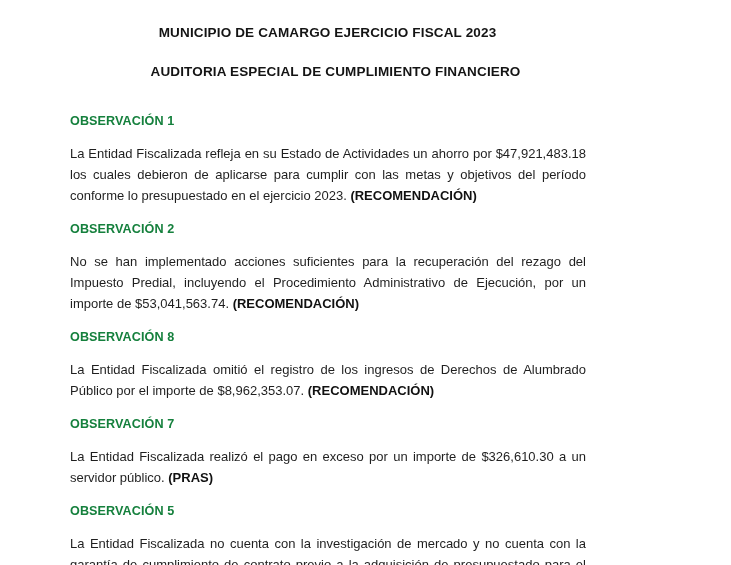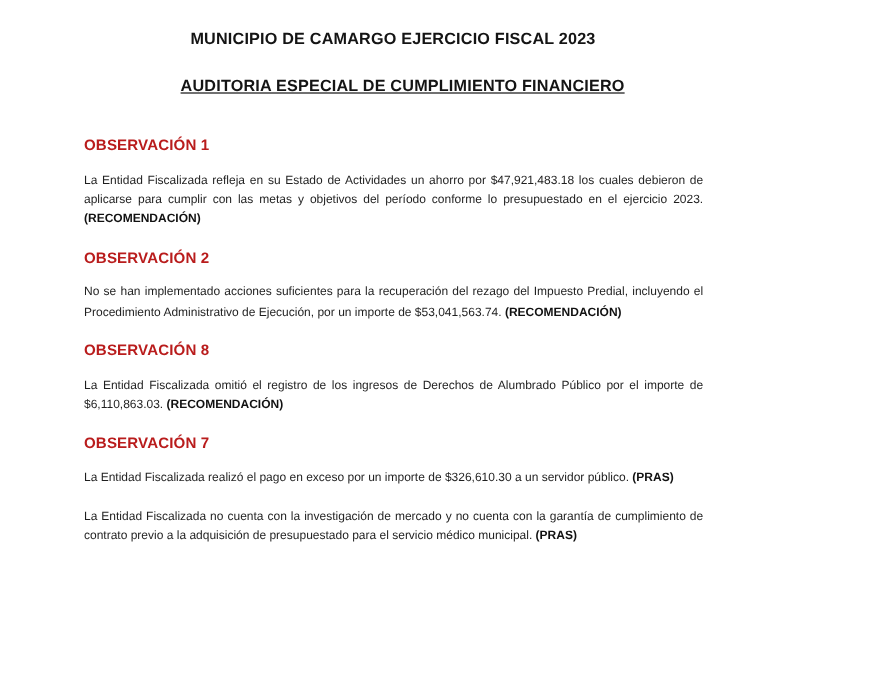--- a/index.html
+++ b/index.html
@@ -39,45 +39,44 @@
     color: #141414;
     margin: 0;
   }
   .doc-subtitle {
     font-size: 13.5px;
     font-weight: bold;
     letter-spacing: 0.15px;
     line-height: 1.2;
     color: #141414;
     margin: 23px 0 0 16px;
-    text-decoration: underline;
   }
 
   
   .content {
     margin-top: 34px;
     padding-left: 70px;
     padding-right: 69px;
   }
 
   .observation {
     margin: 0 0 0 0;
   }
 
   .obs-heading {
     font-size: 12.6px;
     font-weight: bold;
-    color: #b91c1c;
+    color: #15803d;
     letter-spacing: 0.1px;
     line-height: 1.25;
     margin: 0 0 13px 0;
   }
 
   .obs-body {
-    font-size: 10px;
+    font-size: 13px;
     font-weight: normal;
     color: #1f1f1f;
     line-height: 1.62;
     text-align: justify;
     text-justify: inter-word;
     margin: 0 0 14px 0;
     hyphens: none;
   }
   .obs-body .tag {
     font-weight: bold;
@@ -104,26 +103,27 @@
       <p class="obs-body"><span>La Entidad Fiscalizada refleja en su Estado de Actividades un ahorro por $47,921,483.18 los cuales debieron de aplicarse para cumplir con las metas y objetivos del período conforme lo presupuestado en el ejercicio 2023. </span><span class="tag">(RECOMENDACIÓN)</span></p>
     </div>
 
     <div class="observation">
       <div class="obs-heading">OBSERVACIÓN 2</div>
       <p class="obs-body"><span>No se han implementado acciones suficientes para la recuperación del rezago del Impuesto Predial, incluyendo el Procedimiento Administrativo de Ejecución, por un importe de $53,041,563.74. </span><span class="tag">(RECOMENDACIÓN)</span></p>
     </div>
 
     <div class="observation">
       <div class="obs-heading">OBSERVACIÓN 8</div>
-      <p class="obs-body"><span>La Entidad Fiscalizada omitió el registro de los ingresos de Derechos de Alumbrado Público por el importe de $6,110,863.03. </span><span class="tag">(RECOMENDACIÓN)</span></p>
+      <p class="obs-body"><span>La Entidad Fiscalizada omitió el registro de los ingresos de Derechos de Alumbrado Público por el importe de $8,962,353.07. </span><span class="tag">(RECOMENDACIÓN)</span></p>
     </div>
 
     <div class="observation">
       <div class="obs-heading">OBSERVACIÓN 7</div>
       <p class="obs-body"><span>La Entidad Fiscalizada realizó el pago en exceso por un importe de $326,610.30 a un servidor público. </span><span class="tag">(PRAS)</span></p>
     </div>
 
     <div class="observation">
+      <div class="obs-heading">OBSERVACIÓN 5</div>
       <p class="obs-body"><span>La Entidad Fiscalizada no cuenta con la investigación de mercado y no cuenta con la garantía de cumplimiento de contrato previo a la adquisición de presupuestado para el servicio médico municipal. </span><span class="tag">(PRAS)</span></p>
     </div>
 
   </div>
 </div>
 
 </body></html>

